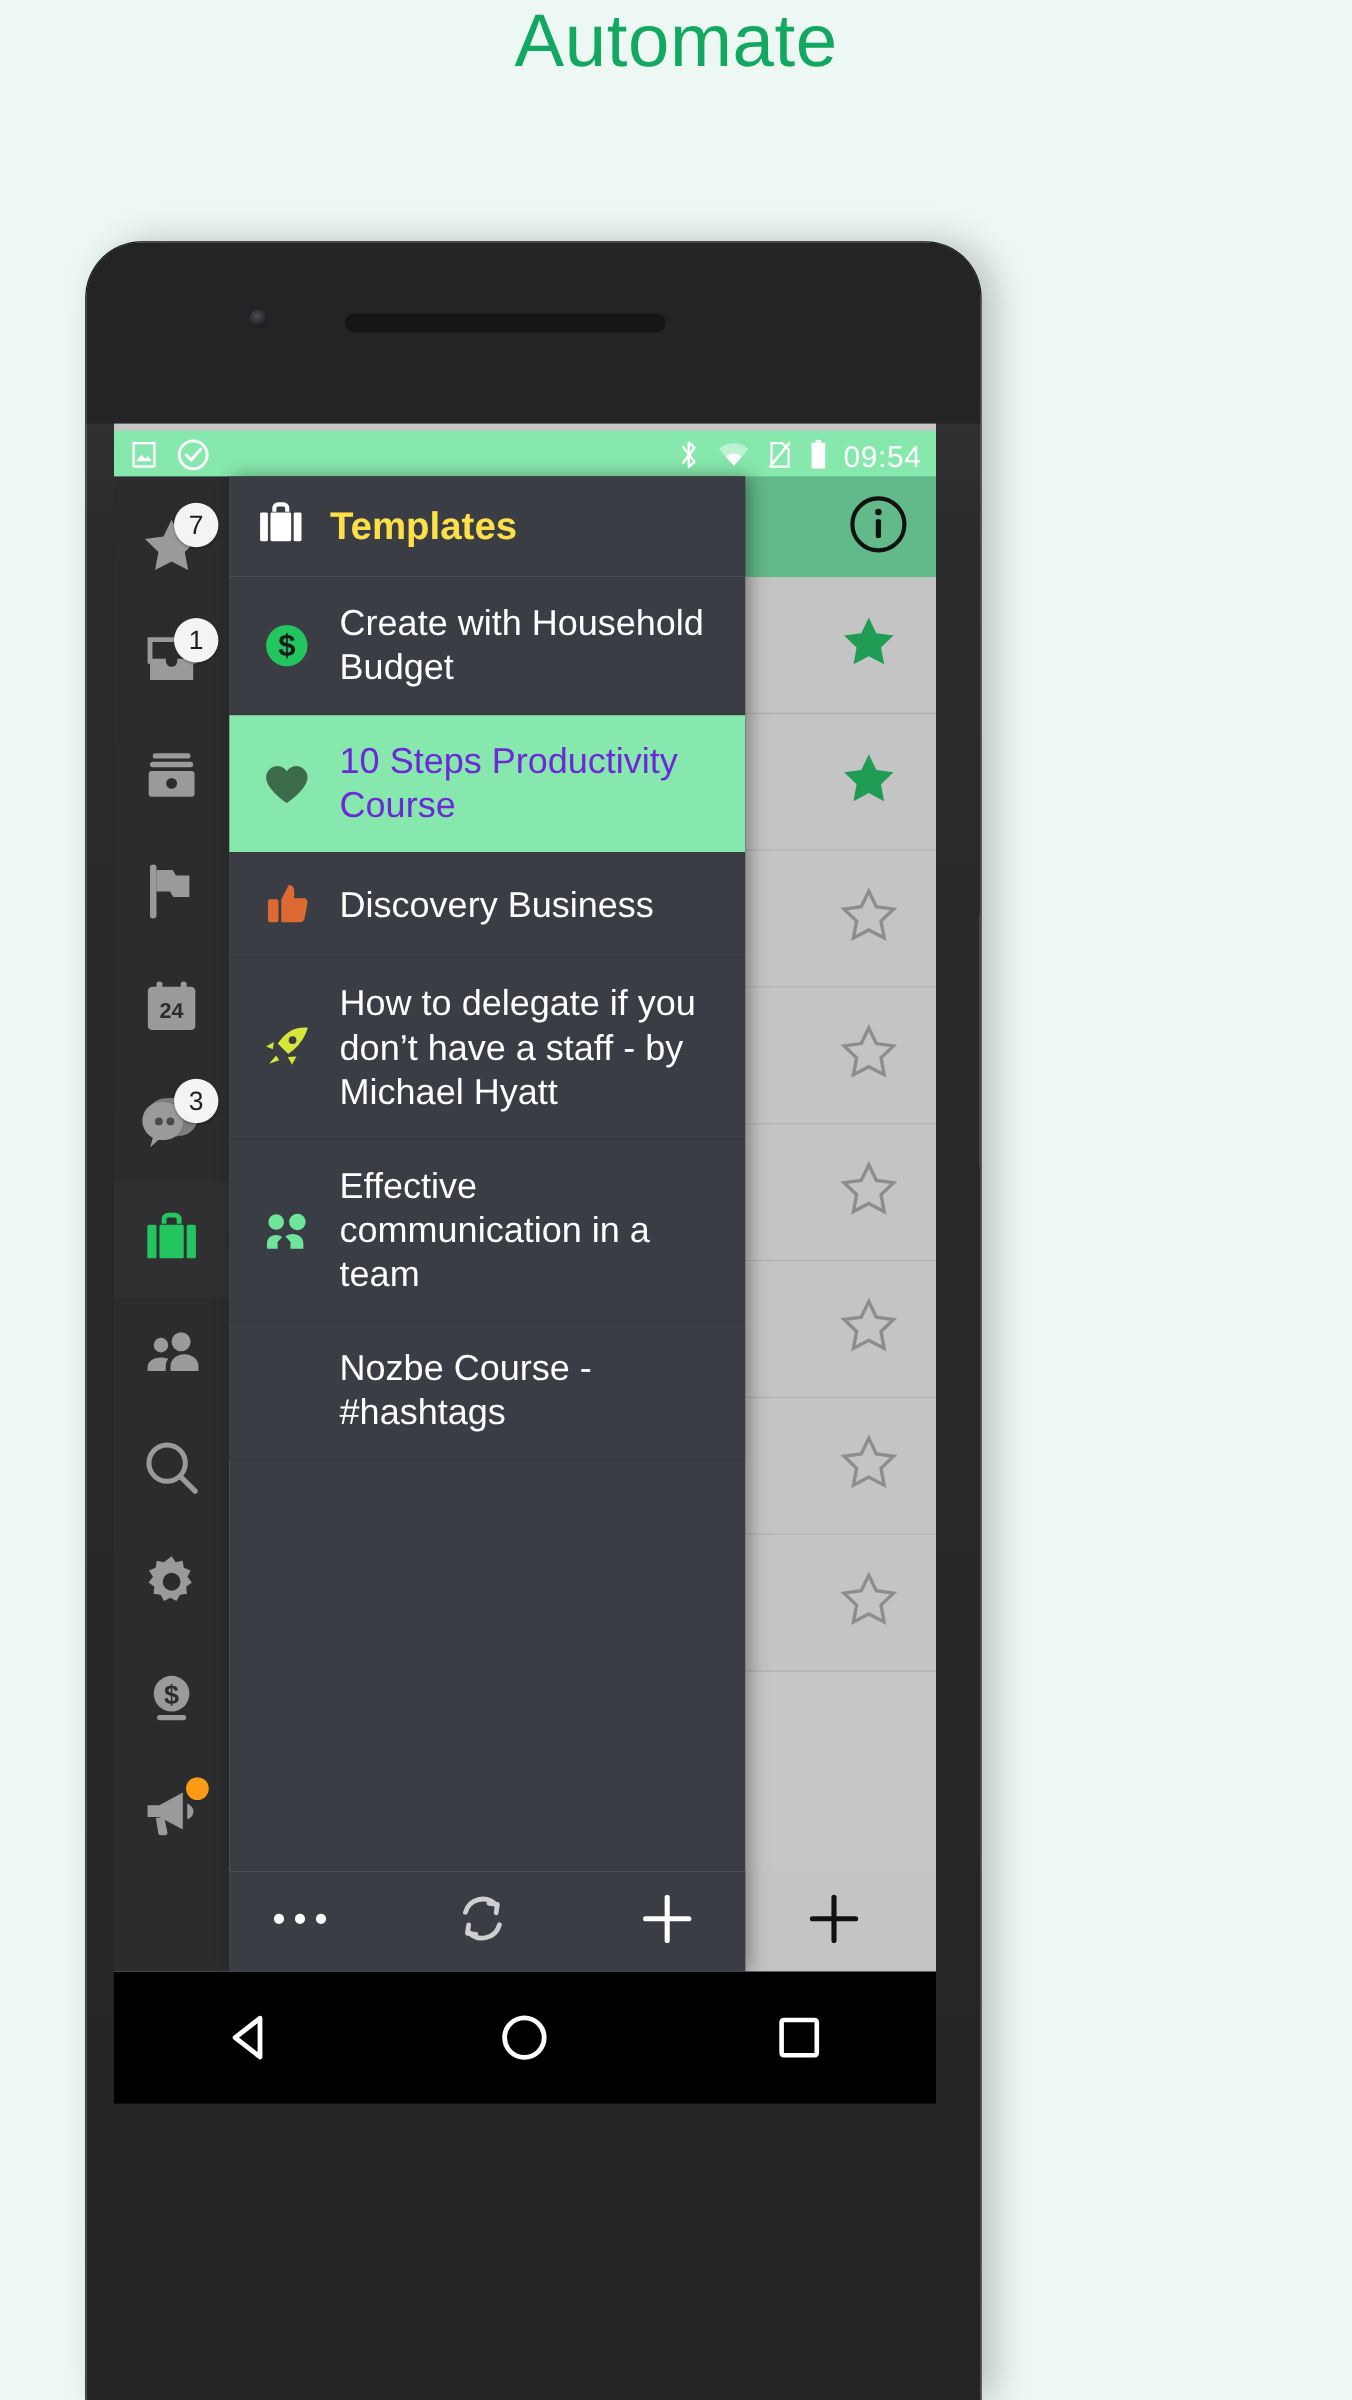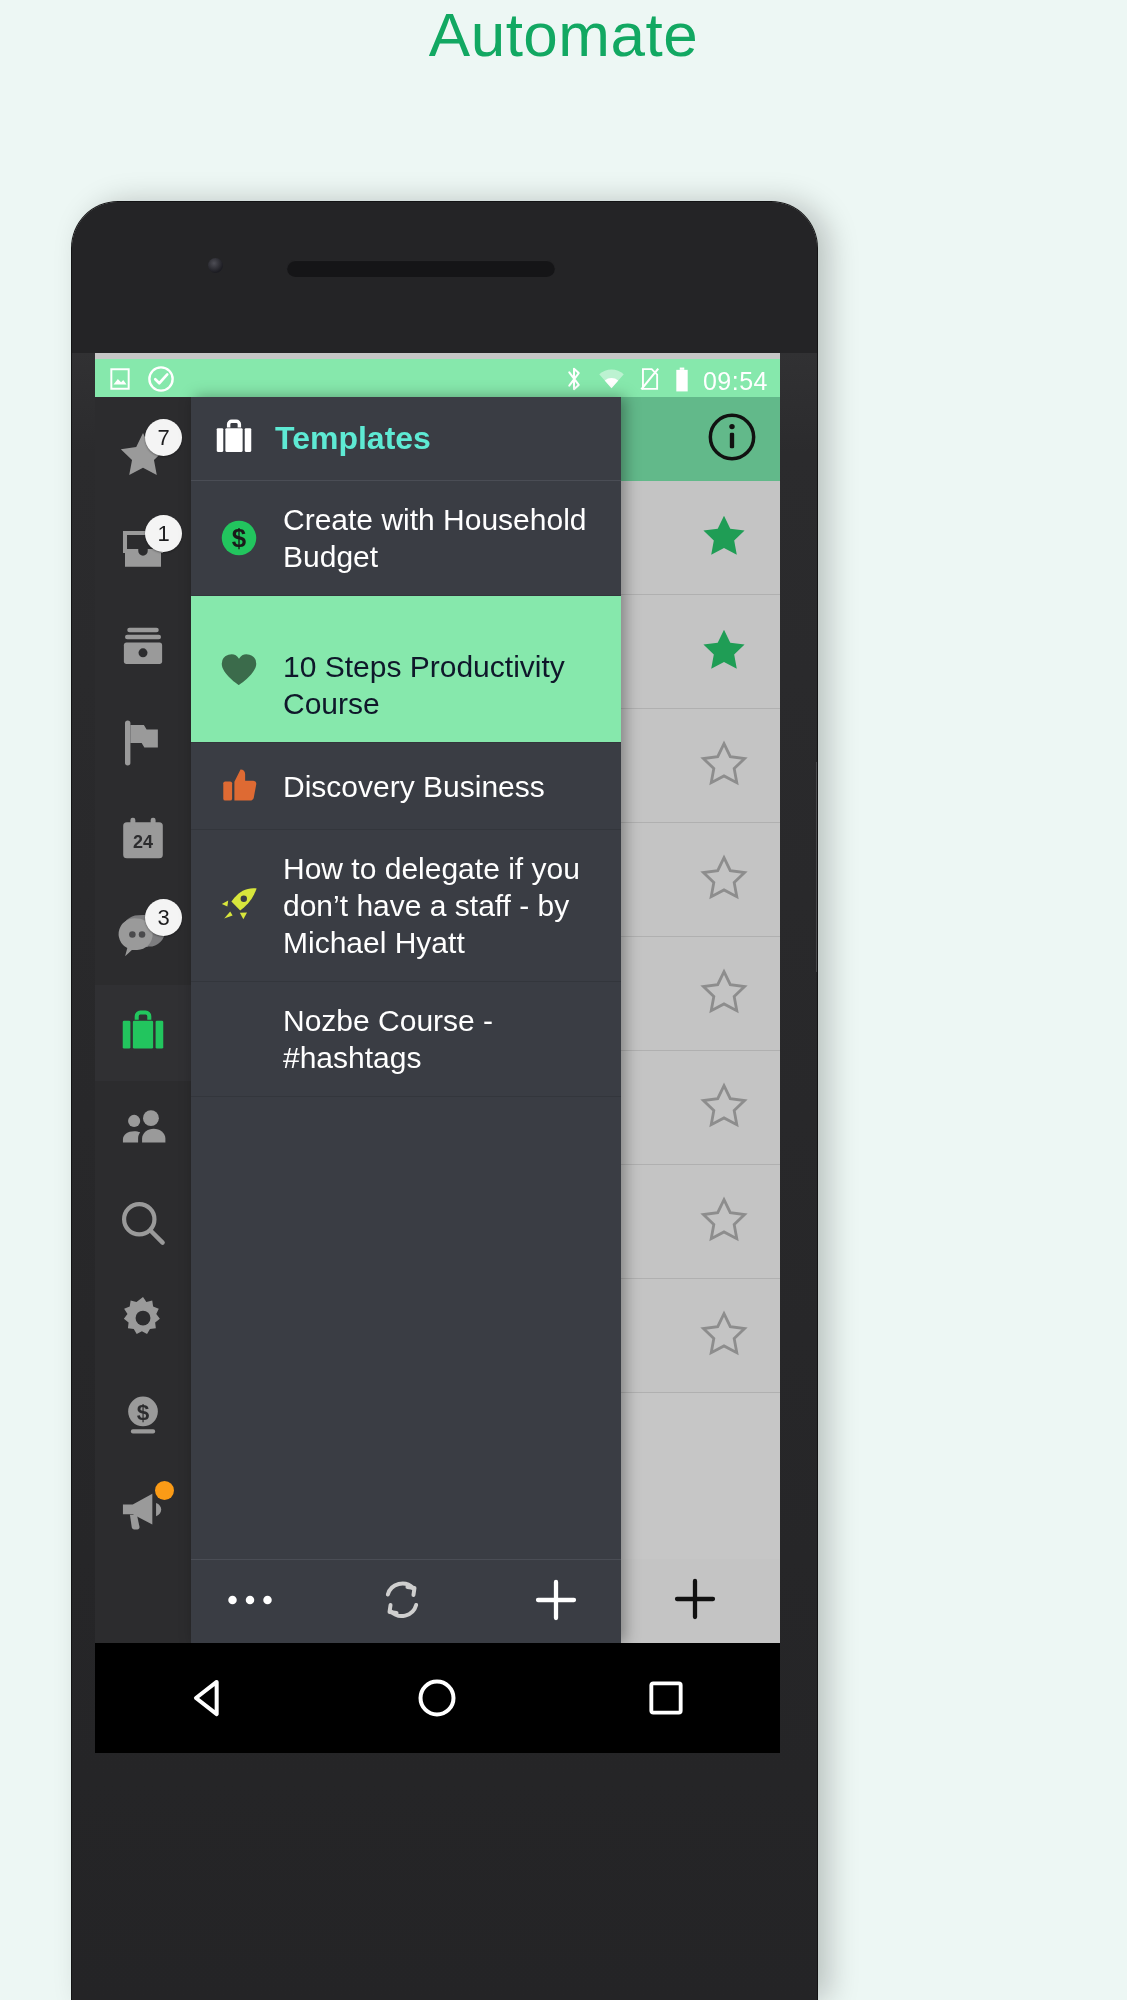--- a/index.html
+++ b/index.html
@@ -132,34 +132,34 @@
     position: absolute; left: 96px; top: 0; width: 430px; height: 1246px;
     background: #3a3d44; z-index: 10;
     box-shadow: 4px 0 14px rgba(0,0,0,.35);
     display: flex; flex-direction: column;
   }
   .drawer-header {
     height: 84px; background: #3a3d44; border-bottom: 1px solid #4a4d55;
     display: flex; align-items: center; padding-left: 20px; gap: 18px;
     flex: 0 0 auto;
   }
-  .drawer-title { color: #5eead4; font-size: 32px; font-weight: 700; }
+  .drawer-title { color: #fde047; font-size: 32px; font-weight: 700; }
   .drawer-list { flex: 1 1 auto; overflow: hidden; }
   .tpl-row {
     display: flex; align-items: center; gap: 16px;
     padding: 20px 18px 20px 20px; min-height: 74px;
     border-bottom: 1px solid #33363c;
     background: #3a3d44;
   }
   .tpl-row.selected { background: #86e8ac; }
   .tpl-icon { width: 56px; flex: 0 0 56px; display: flex; align-items: center; justify-content: center; }
   .tpl-label {
     color: #fff; font-size: 30px; line-height: 37px; font-weight: 400;
   }
-  .tpl-row.selected .tpl-label { color: #0f172a; margin-top: 32px; }
+  .tpl-row.selected .tpl-label { color: #6d28d9; }
   .drawer-bottombar {
     flex: 0 0 auto; height: 84px; background: #3a3d44;
     border-top: 1px solid #4a4d55;
     display: flex; align-items: center; justify-content: space-between;
     padding: 0 38px 0 34px;
   }
 
   
   .navbar {
     position: absolute; left: 23px; top: 1441px; width: 685px; height: 110px;
@@ -494,20 +494,31 @@
                   <path d="M20.8 3.2c-4.6-.6-8.4 1.4-11 4.6l-1.6 2 4.4 4.4 2-1.6c3.2-2.6 5.2-6.4 6.2-9.4z" fill="#d8e63c"></path>
                   <path d="M6.6 9.2L3.4 11l2.8 1.2z" fill="#d8e63c"></path>
                   <path d="M12.4 15.4l1.8 3.2 1.8-3.4z" fill="#d8e63c"></path>
                   <path d="M7.6 14.8l-3 3.4 4.2-1.4z" fill="#d8e63c"></path>
                   <circle cx="14.4" cy="8.4" r="1.6" fill="#3a3d44"></circle>
                 </svg>
             </span>
             <span class="tpl-label">How to delegate if you don’t have a staff - by Michael Hyatt</span>
           </div>
 
+          <div class="tpl-row">
+            <span class="tpl-icon">
+              <svg width="46" height="46" viewBox="0 0 24 24">
+                  <circle cx="7.4" cy="8" r="3.4" fill="#6fe49b"></circle>
+                  <circle cx="16.6" cy="8" r="3.6" fill="#6fe49b"></circle>
+                  <path d="M3.4 19.6v-2.4c0-2.1 1.8-3.6 4-3.6 1 0 1.9.3 2.6.9l-2 2.2v2.9z" fill="#6fe49b"></path>
+                  <path d="M13.6 19.6v-2.9l-2.2-2.4c.8-.7 1.9-1.1 3.1-1.1 2.6 0 4.7 1.7 4.7 4v2.4z" fill="#6fe49b"></path>
+                </svg>
+            </span>
+            <span class="tpl-label">Effective communication in a team</span>
+          </div>
 
           <div class="tpl-row">
             <span class="tpl-icon"></span>
             <span class="tpl-label">Nozbe Course - #hashtags</span>
           </div>
 
         </div>
 
         <div class="drawer-bottombar">
           <span>

